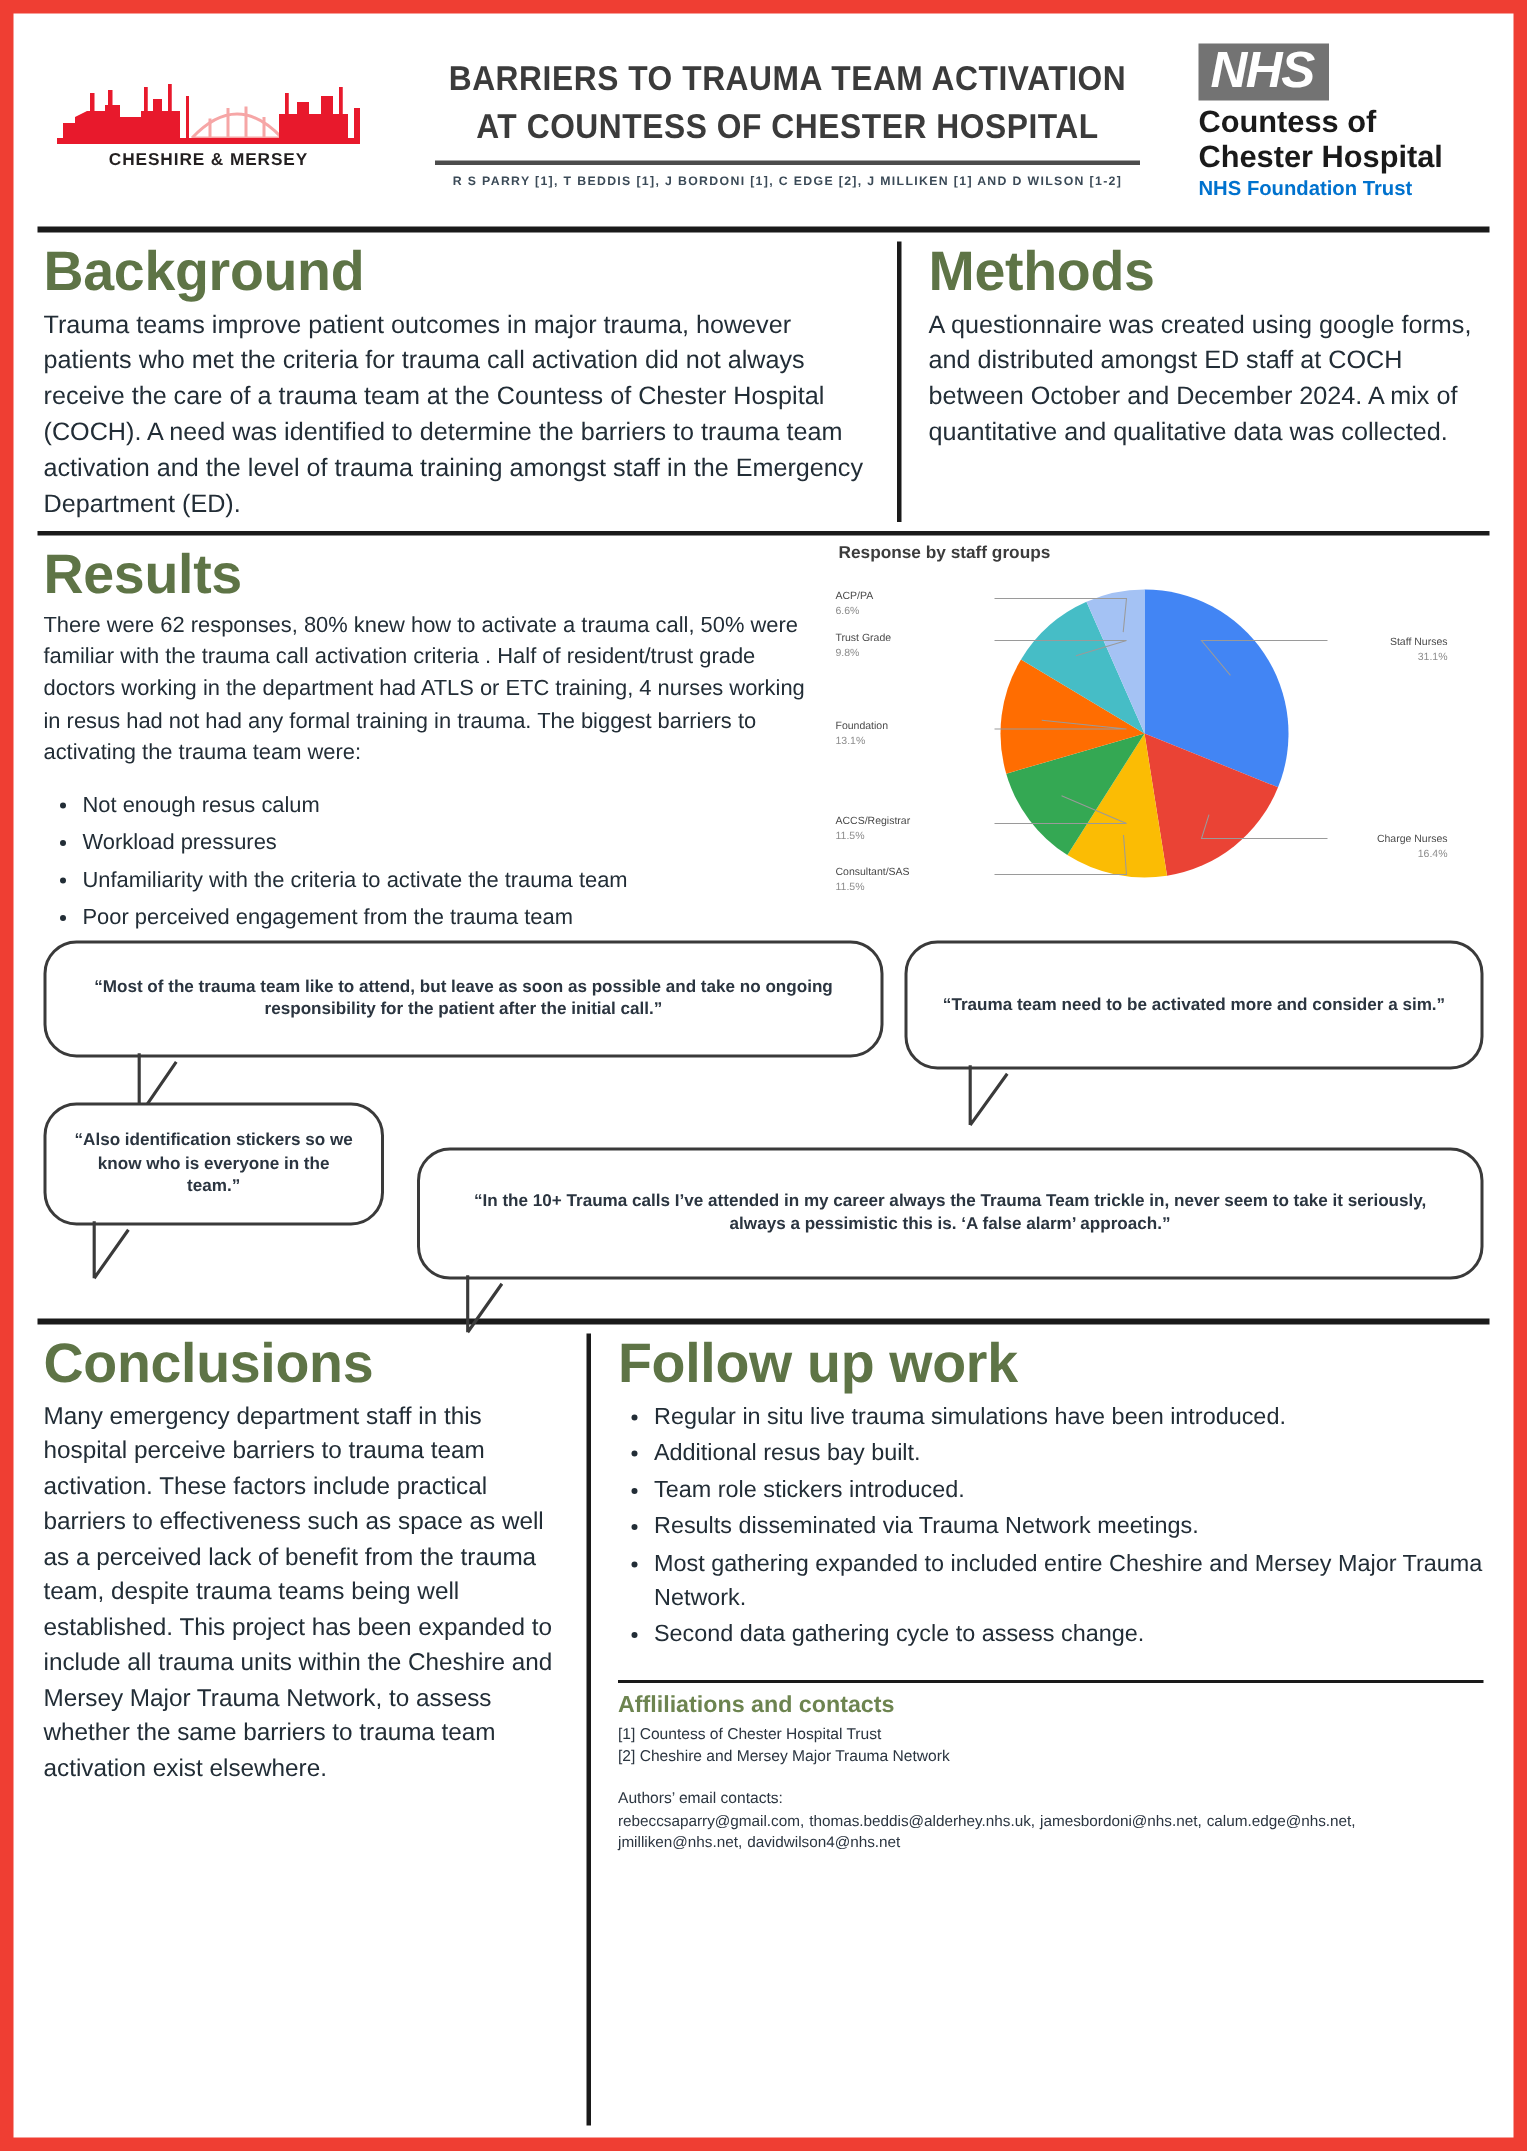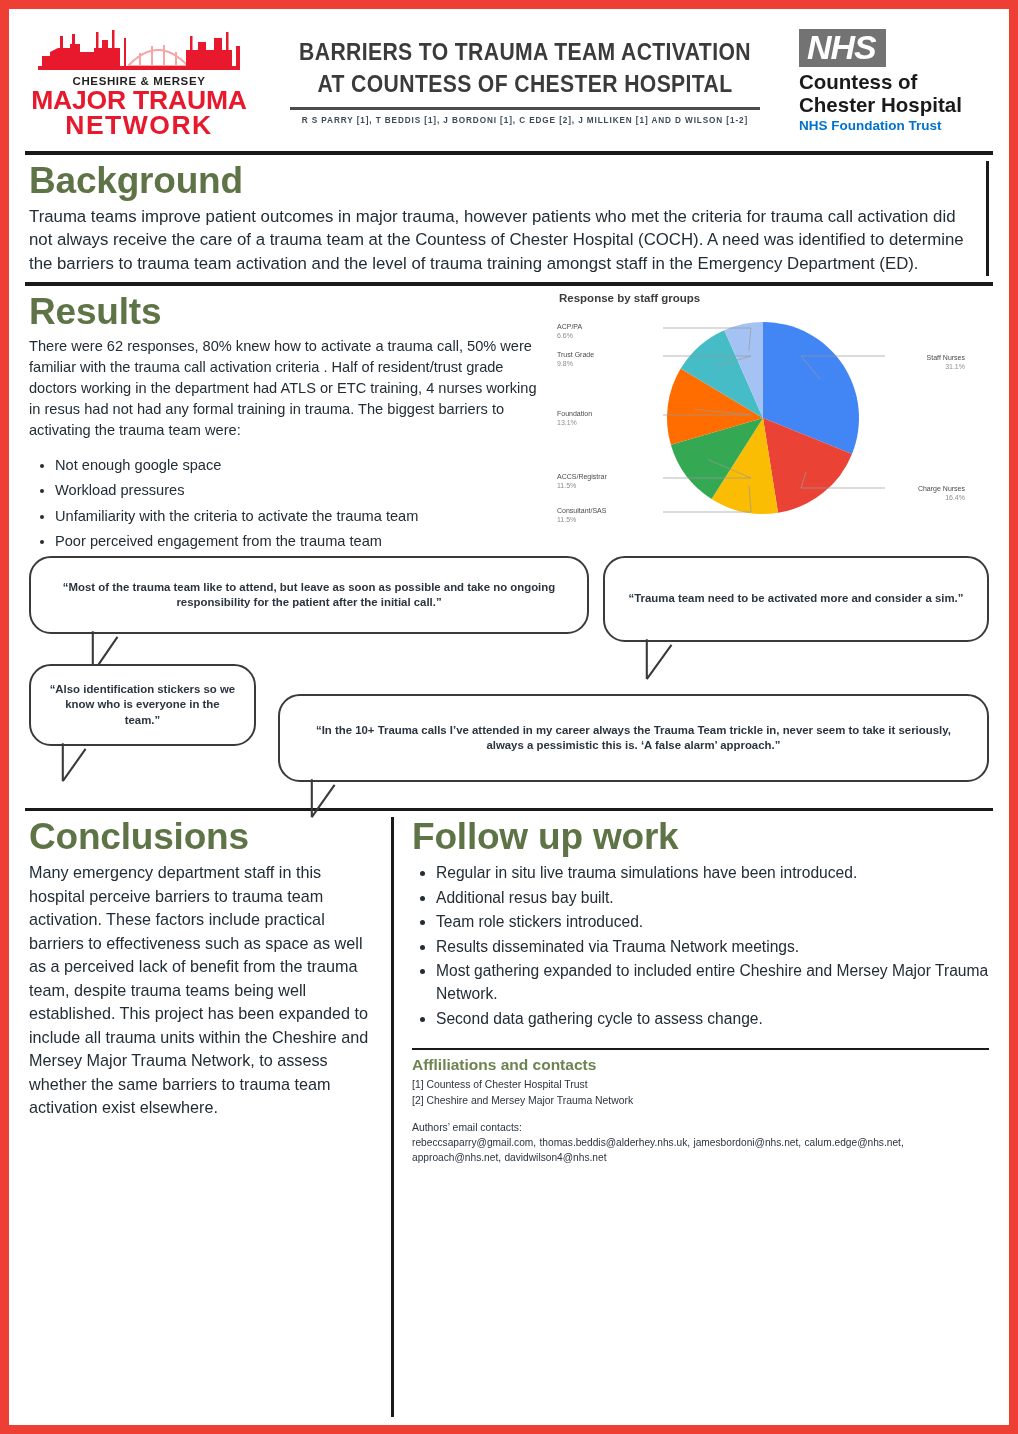--- a/index.html
+++ b/index.html
@@ -302,24 +302,20 @@
         </g>
         <g fill="#e8192c">
           <path d="M150 40 L150 24 L162 24 L162 16 L170 16 L170 24 L178 24 L178 12 L186 12 L186 24 L196 24 L196 40 Z"></path>
           <rect x="154" y="10" width="2.5" height="14"></rect>
           <rect x="190" y="6" width="2.5" height="18"></rect>
           <rect x="200" y="20" width="4" height="20"></rect>
         </g>
         <rect x="2" y="40" width="202" height="4" fill="#e8192c"></rect>
       </svg>
       <div class="logo-sub">CHESHIRE &amp; MERSEY</div>
-      <div class="logo-main">
-        <div>MAJOR TRAUMA</div>
-        <div class="l2">NETWORK</div>
-      </div>
     </div>
 
     <div class="title-block">
       <div class="poster-title">BARRIERS TO TRAUMA TEAM ACTIVATION AT COUNTESS OF CHESTER HOSPITAL</div>
       <div class="title-rule"></div>
       <div class="authors">R S PARRY [1], T BEDDIS [1],  J BORDONI [1], C EDGE [2], J MILLIKEN [1] AND D WILSON [1-2]</div>
     </div>
 
     <div class="logo-nhs">
       <div class="nhs-badge">NHS</div>
@@ -332,31 +328,35 @@
   </div>
 
   <div class="rule-thick"></div>
 
   <div class="row-top">
     <div class="col-background">
       <h2 class="sec">Background</h2>
       <p class="body">Trauma teams improve patient outcomes in major trauma, however patients who met the criteria for trauma call activation did not always receive the care of a trauma team at the Countess of Chester Hospital (COCH). A need was identified to determine the barriers to trauma team activation and the level of trauma training amongst staff in the Emergency Department (ED).</p>
     </div>
     <div class="col-divider"></div>
+    <div class="col-methods">
+      <h2 class="sec">Methods</h2>
+      <p class="body">A questionnaire was created using google forms, and distributed amongst ED staff at COCH between October and December 2024. A mix of quantitative and qualitative data was collected.</p>
+    </div>
   </div>
 
   <div class="rule-thick"></div>
 
   <div class="row-results">
 
     <div class="results-text">
       <h2 class="sec">Results</h2>
       <p class="body">There were 62 responses, 80% knew how to activate a trauma call, 50% were familiar with the trauma call activation criteria . Half of resident/trust grade doctors working in the department had ATLS or ETC training, 4 nurses working in resus had not had any formal training in trauma. The biggest barriers to activating the trauma team were:</p>
       <ul>
-        <li class="body">Not enough google space</li>
+        <li class="body">Not enough resus calum</li>
         <li class="body">Workload pressures</li>
         <li class="body">Unfamiliarity with the criteria to activate the trauma team</li>
         <li class="body">Poor perceived engagement from the trauma team</li>
       </ul>
     </div>
 
     <div class="results-chart">
       <div class="chart-title">Response by staff groups</div>
       <div class="chart-area">
 
@@ -482,19 +482,19 @@
 
       <div class="rule-thin" style="margin-top:18px;"></div>
 
       <div>
         <h3 class="sub">Affliliations and contacts</h3>
         <p class="affil-line">[1] Countess of Chester Hospital Trust</p>
         <p class="affil-line">[2] Cheshire and Mersey Major Trauma Network</p>
         <div class="affil-gap"></div>
         <p class="affil-line">Authors’ email contacts:</p>
         <p class="affil-emails">rebeccsaparry@gmail.com, thomas.beddis@alderhey.nhs.uk, jamesbordoni@nhs.net, calum.edge@nhs.net,</p>
-        <p class="affil-emails">approach@nhs.net, davidwilson4@nhs.net</p>
+        <p class="affil-emails">jmilliken@nhs.net, davidwilson4@nhs.net</p>
       </div>
     </div>
   </div>
 
 </div>
 </div>
 
 </body></html>

